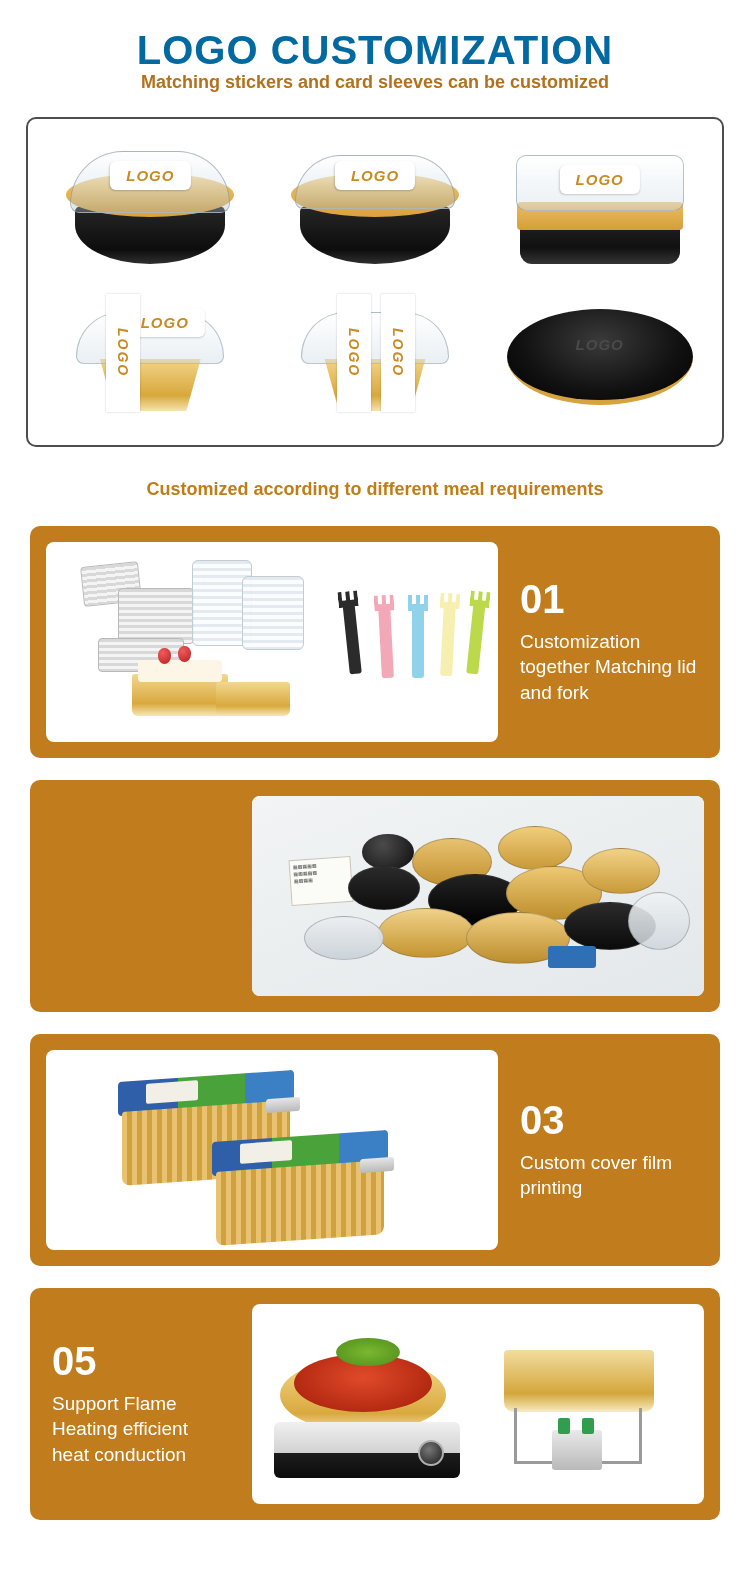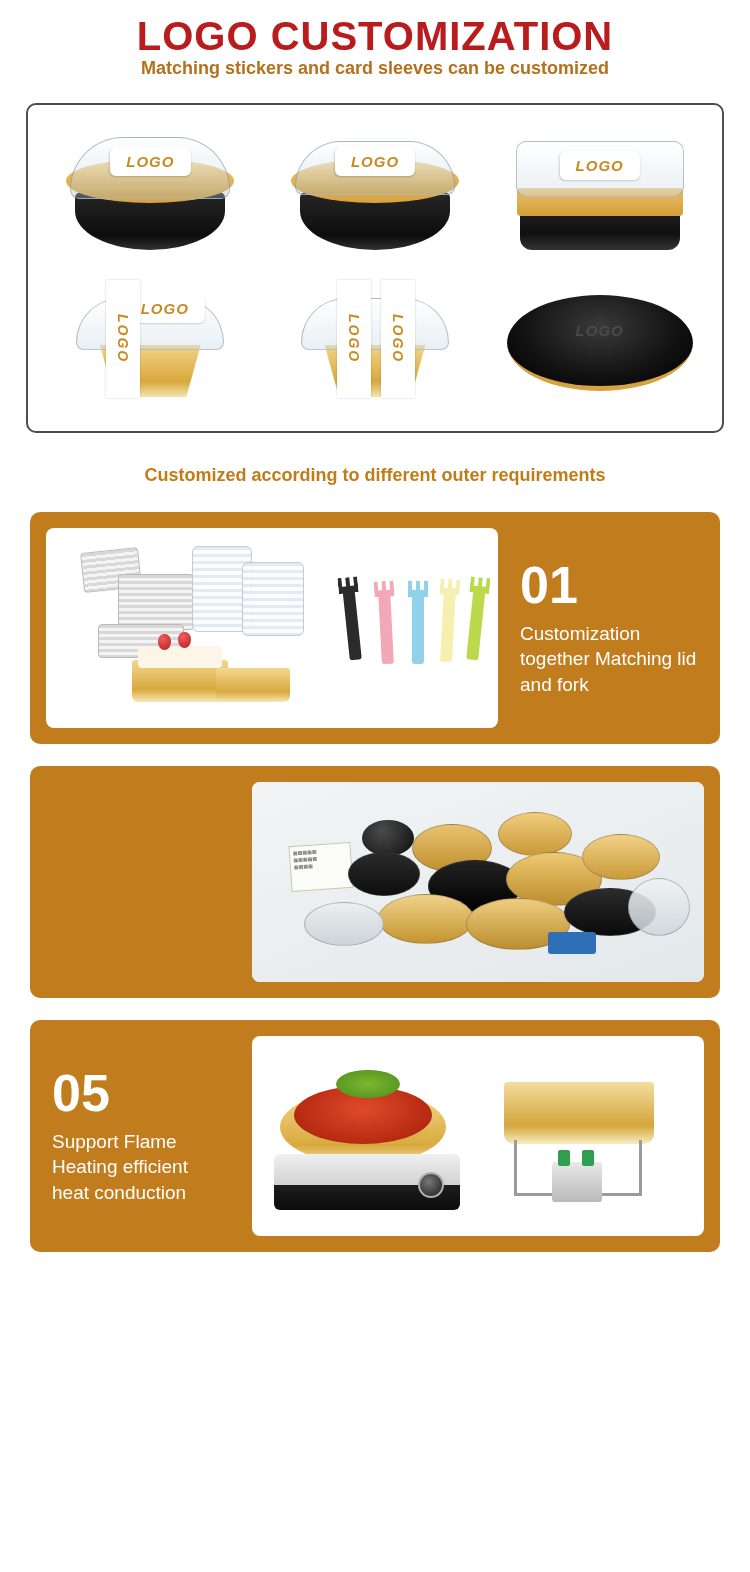--- a/index.html
+++ b/index.html
@@ -10,25 +10,25 @@
     background: #ffffff;
     font-family: "Liberation Sans", sans-serif;
     overflow: hidden;
   }
 
   .page { position: relative; width: 750px; height: 1572px; }
 
   
   .main-title {
     text-align: center;
-    color: #b91c1c;
+    color: #0369a1;
     font-size: 40px;
     font-weight: bold;
     letter-spacing: 1px;
-    padding-top: 14px;
+    padding-top: 28px;
     line-height: 1.1;
   }
   .sub-title {
     text-align: center;
     color: #b4701a;
     font-size: 18px;
     font-weight: bold;
     margin-top: 0;
   }
 
@@ -181,21 +181,21 @@
     position: relative;
     overflow: hidden;
     flex: none;
   }
   .card-text {
     flex: 1;
     color: #ffffff;
     padding: 0 6px;
   }
   .card-num {
-    font-size: 52px;
+    font-size: 40px;
     font-weight: bold;
     line-height: 1;
     margin-bottom: 10px;
   }
   .card-desc {
     font-size: 19px;
     line-height: 1.32;
   }
 
   
@@ -405,21 +405,21 @@
       <div class="gal-cell">
         <div class="bowl-wrap">
           <div class="black-plate"></div>
           <div class="plate-logo">LOGO</div>
         </div>
       </div>
 
     </div>
   </div>
 
-  <div class="mid-caption">Customized according to different outer requirements</div>
+  <div class="mid-caption">Customized according to different meal requirements</div>
 
   <div class="cards">
 
     <div class="card">
       <div class="card-photo">
 
         <div class="tray-stack" style="left:36px;top:22px;width:58px;height:40px;transform:rotate(-6deg);"></div>
         <div class="tray-stack" style="left:72px;top:46px;width:76px;height:56px;"></div>
         <div class="lid-stack" style="left:146px;top:18px;width:60px;height:86px;"></div>
         <div class="lid-stack" style="left:196px;top:34px;width:62px;height:74px;"></div>
@@ -456,20 +456,40 @@
         <div class="pack-item" style="left:330px;top:52px;width:78px;height:46px;background:linear-gradient(180deg,#f2d287,#c99a38);"></div>
         <div class="pack-item" style="left:126px;top:112px;width:96px;height:50px;background:linear-gradient(180deg,#f0d28a,#c4942f);"></div>
         <div class="pack-item" style="left:214px;top:116px;width:104px;height:52px;background:linear-gradient(180deg,#efcd80,#bb8d2d);"></div>
         <div class="pack-item" style="left:312px;top:106px;width:92px;height:48px;background:linear-gradient(180deg,#2b2b2b,#0a0a0a);"></div>
         <div class="pack-item" style="left:52px;top:120px;width:80px;height:44px;background:linear-gradient(180deg,rgba(235,238,240,0.95),rgba(200,208,214,0.9));"></div>
         <div class="pack-item" style="left:376px;top:96px;width:62px;height:58px;background:linear-gradient(180deg,rgba(240,243,245,0.9),rgba(205,213,218,0.85));"></div>
         <div class="pack-dark" style="left:296px;top:150px;width:48px;height:22px;background:#2f6fb5;border-radius:3px;"></div>
       </div>
     </div>
 
+    <div class="card">
+      <div class="card-photo">
+        <div class="box3" style="left:72px;top:26px;">
+          <div class="film"></div>
+          <div class="film-badge"></div>
+          <div class="body"></div>
+          <div class="handle"></div>
+        </div>
+        <div class="box3" style="left:166px;top:86px;">
+          <div class="film"></div>
+          <div class="film-badge"></div>
+          <div class="body"></div>
+          <div class="handle"></div>
+        </div>
+      </div>
+      <div class="card-text">
+        <div class="card-num">03</div>
+        <div class="card-desc">Custom cover film printing</div>
+      </div>
+    </div>
 
     <div class="card reverse">
       <div class="card-photo">
 
         <div class="food-bowl" style="left:28px;top:54px;width:166px;height:74px;"></div>
         <div class="food-red" style="left:42px;top:50px;width:138px;height:58px;"></div>
         <div class="greens" style="left:84px;top:34px;width:64px;height:28px;"></div>
         <div class="stove" style="left:22px;top:118px;width:186px;height:56px;"></div>
         <div class="stove-knob" style="left:166px;top:136px;"></div>
 

